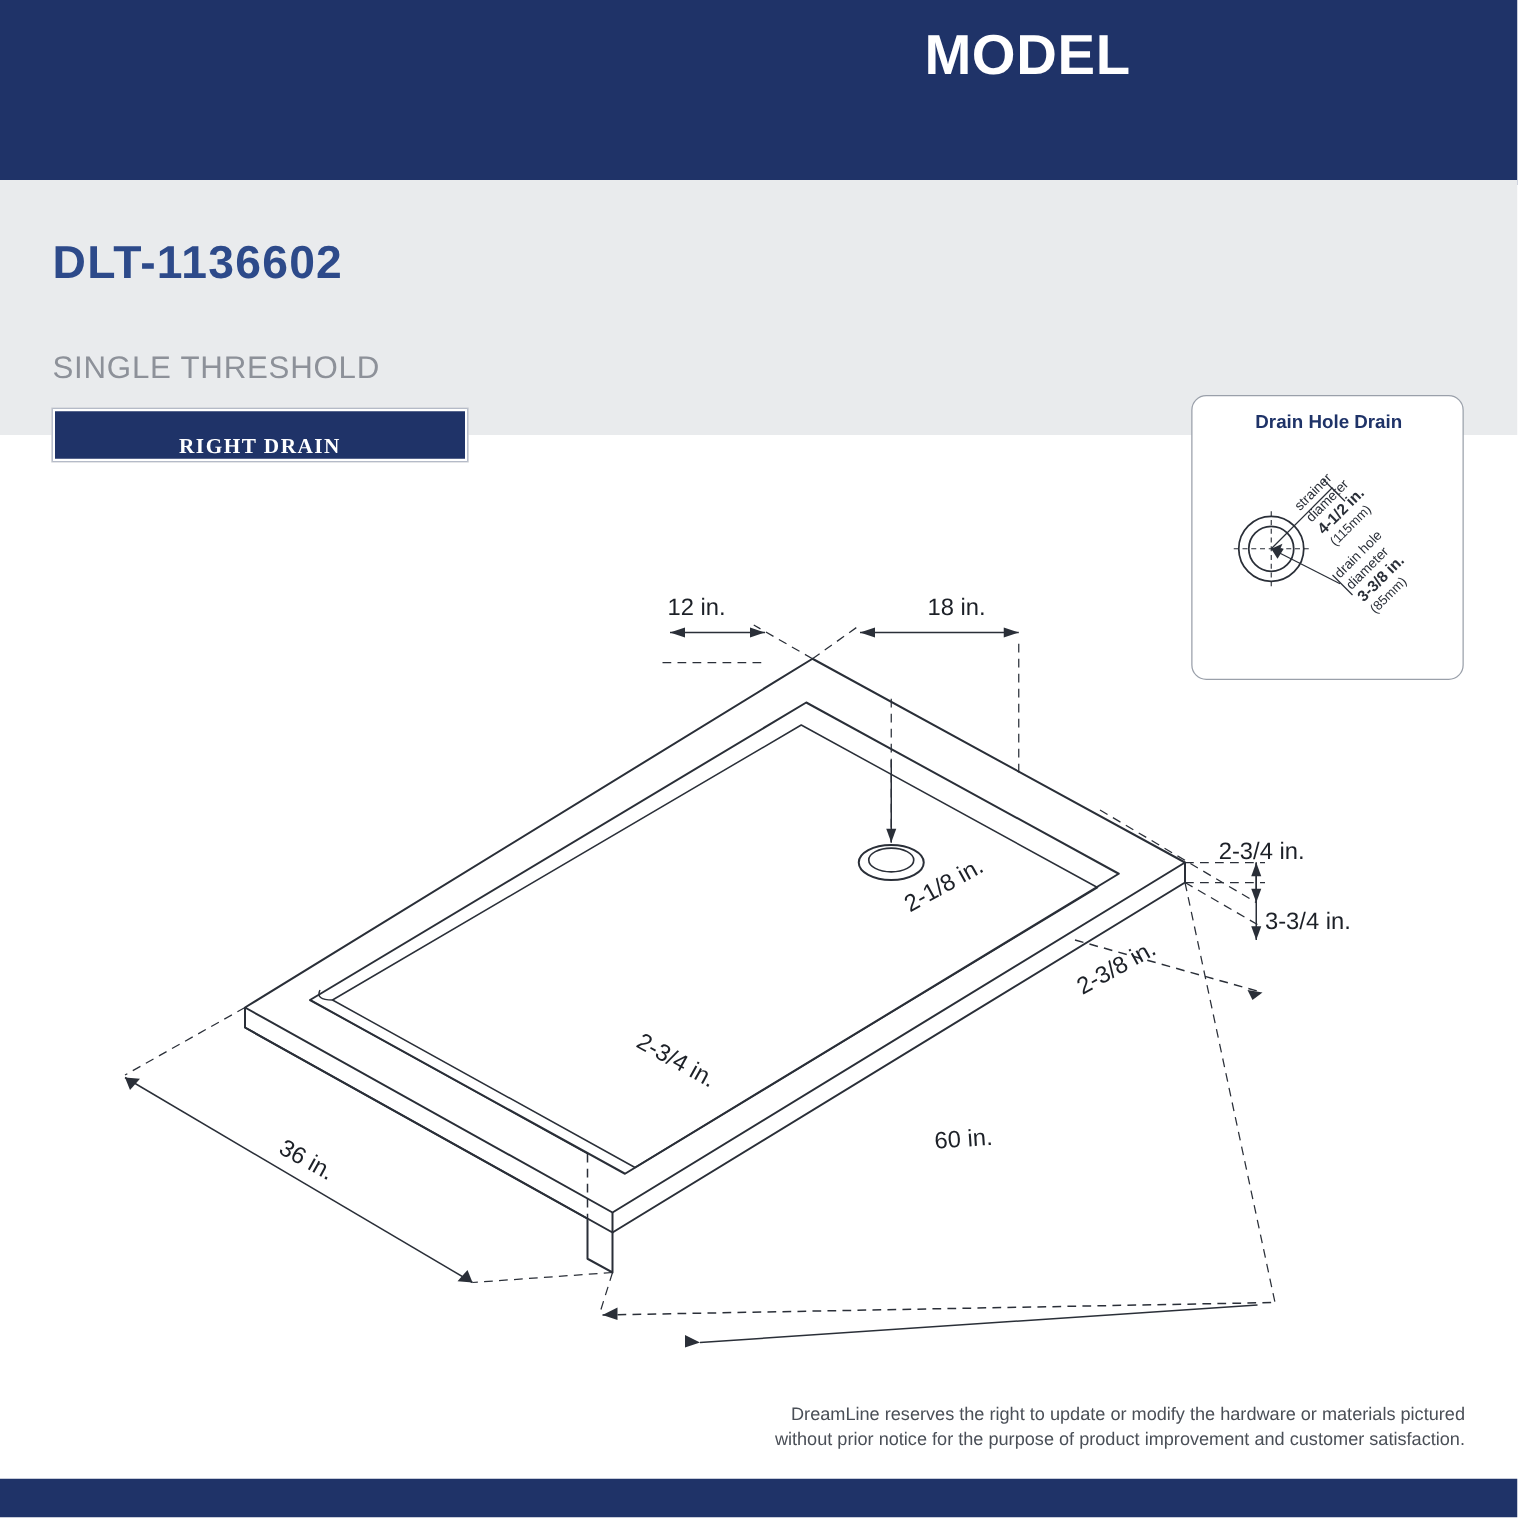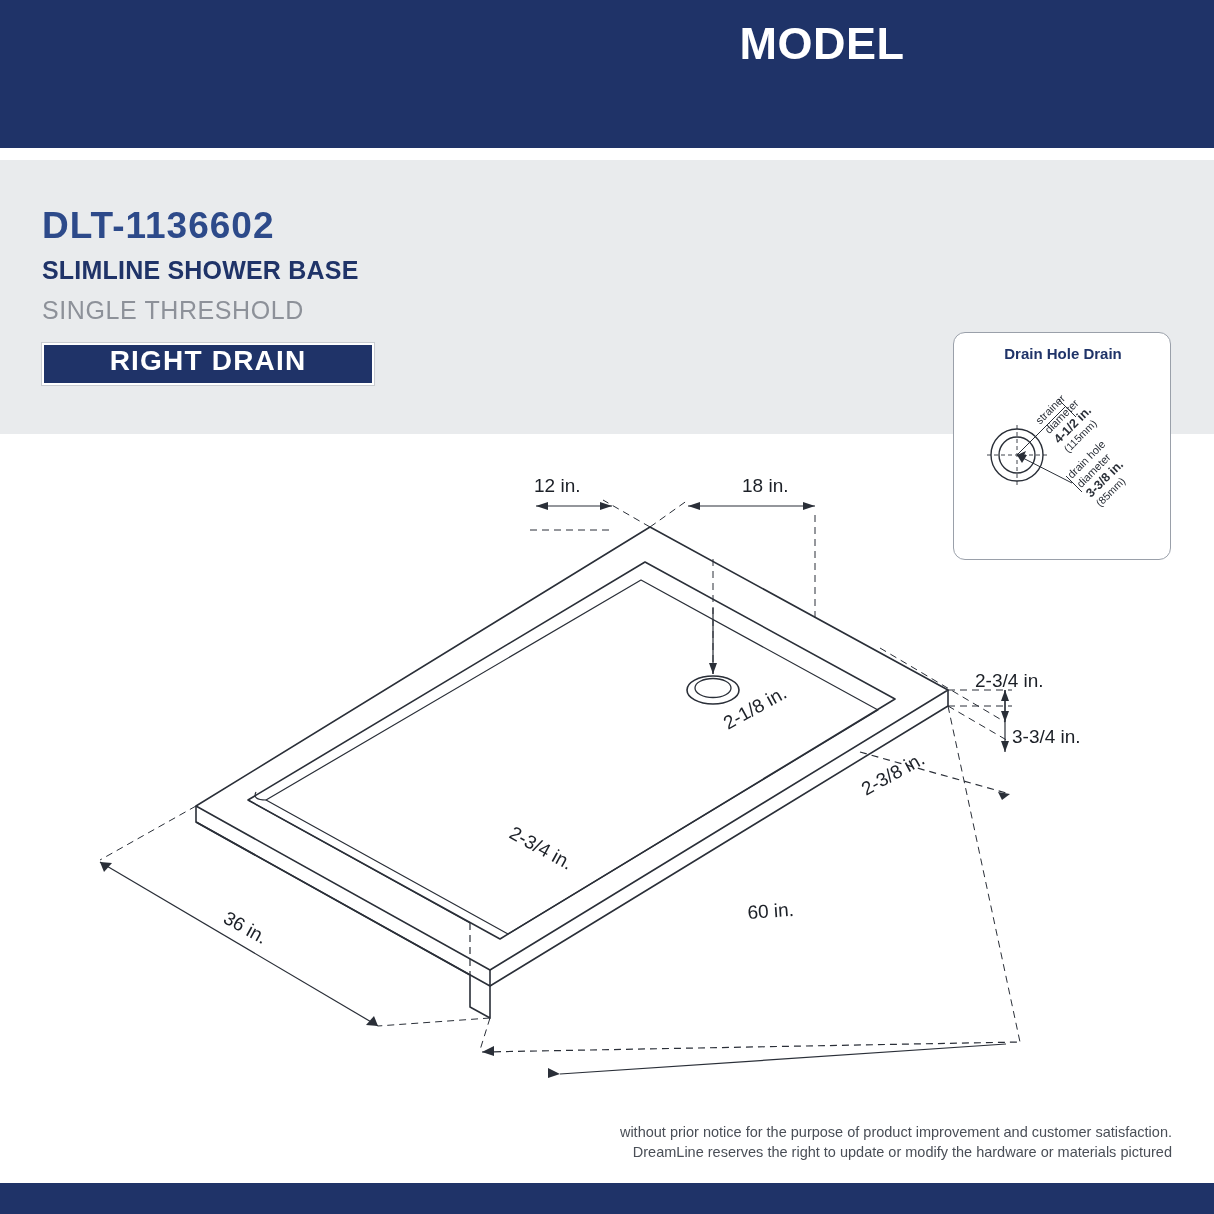--- a/index.html
+++ b/index.html
@@ -29,22 +29,22 @@
     font-size: 45px;
     font-weight: bold;
     line-height: 1.16;
     letter-spacing: 0.5px;
   }
   .header-title .line2 { display: block; }
 
   
   .info-band {
     position: absolute;
-    left: 0; top: 160px;
-    width: 1214px; height: 274px;
+    left: 0; top: 144px;
+    width: 1214px; height: 204px;
     background: #e9ebed;
   }
   .model-number {
     position: absolute;
     left: 42px; top: 45px;
     color: #2d4a8a;
     font-size: 37px;
     font-weight: bold;
     letter-spacing: 1px;
   }
@@ -65,26 +65,27 @@
     letter-spacing: 0.6px;
   }
   .drain-badge {
     position: absolute;
     left: 42px; top: 183px;
     width: 332px; height: 42px;
     background: #1f3368;
     border: 2px solid #ffffff;
     box-shadow: 0 0 0 1px #c9ccd1;
     color: #ffffff;
-    font-size: 28px;
+    font-size: 17px;
     font-weight: bold;
     letter-spacing: 1.2px;
     display: flex;
-    align-items: flex-start;
+    align-items: flex-end;
     justify-content: center;
+    font-family: Liberation Serif, serif;
   }
 
   
   .specs-box {
     position: absolute;
     left: 953px; top: 172px;
     width: 218px; height: 228px;
     background: #ffffff;
     border: 1px solid #9aa0aa;
     border-radius: 12px;
@@ -125,21 +126,20 @@
 </head>
 <body>
 
 <div class="header-band"></div>
 <div class="header-title">
   <span>MODEL</span>
 </div>
 
 <div class="info-band">
   <div class="model-number">DLT-1136602</div>
-  <div class="model-sub1">SLIMLINE SHOWER BASE</div>
   <div class="model-sub2">SINGLE THRESHOLD</div>
   <div class="drain-badge">
     <span>RIGHT DRAIN</span>
   </div>
 
   <div class="specs-box">
     <div class="specs-title">Drain Hole Drain</div>
     <svg class="specs-svg" width="218" height="228" viewBox="0 0 218 228">
 
       <circle cx="63" cy="122" r="26" fill="none" stroke="#2a2f38" stroke-width="1.4"></circle>
@@ -267,17 +267,17 @@
   <g font-family="Liberation Sans, sans-serif" font-size="19" fill="#1c2027">
     <text transform="translate(728,308) rotate(-29)">2-1/8 in.</text>
     <text transform="translate(866,374) rotate(-29)">2-3/8 in.</text>
     <text transform="translate(508,415) rotate(29)">2-3/4 in.</text>
     <text transform="translate(222,500) rotate(29)">36 in.</text>
     <text transform="translate(748,497) rotate(-4)">60 in.</text>
   </g>
 </svg>
 
 <div class="disclaimer">
+  <div>DreamLine reserves the right to update or modify the hardware or materials pictured</div>
   <div>without prior notice for the purpose of product improvement and customer satisfaction.</div>
-  <div>DreamLine reserves the right to update or modify the hardware or materials pictured</div>
 </div>
 
 <div class="footer-band"></div>
 
 </body></html>

